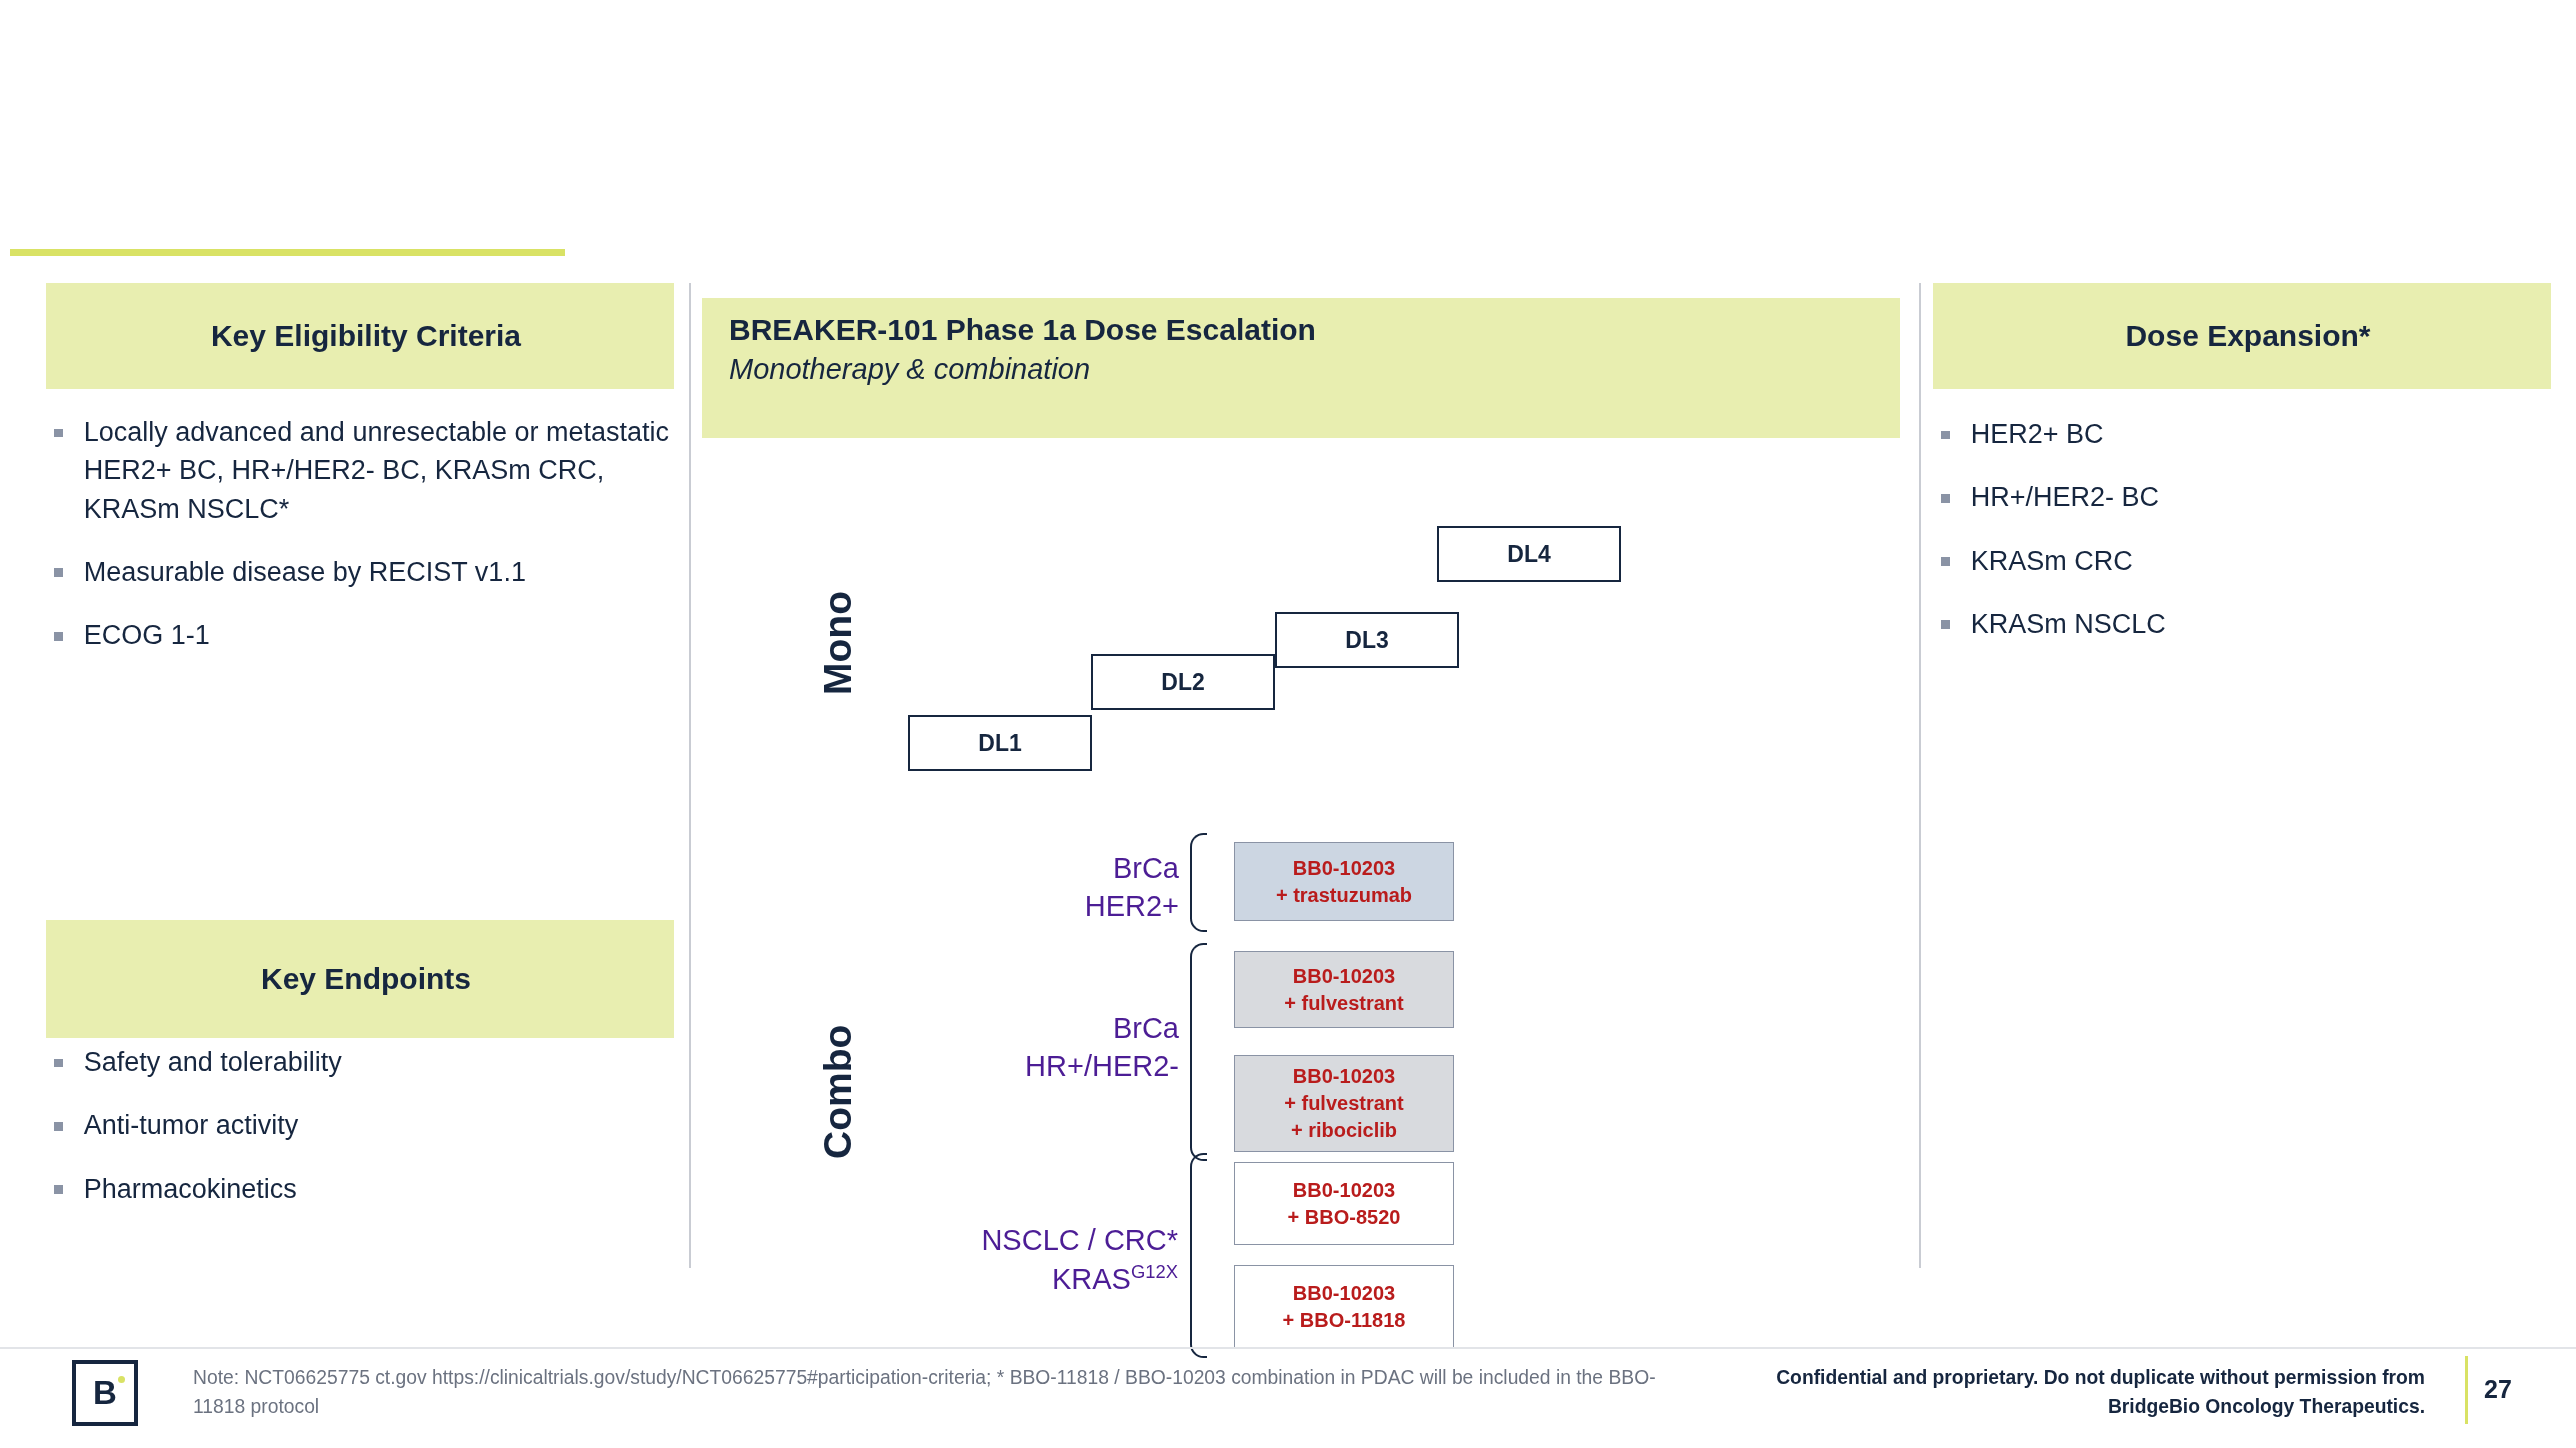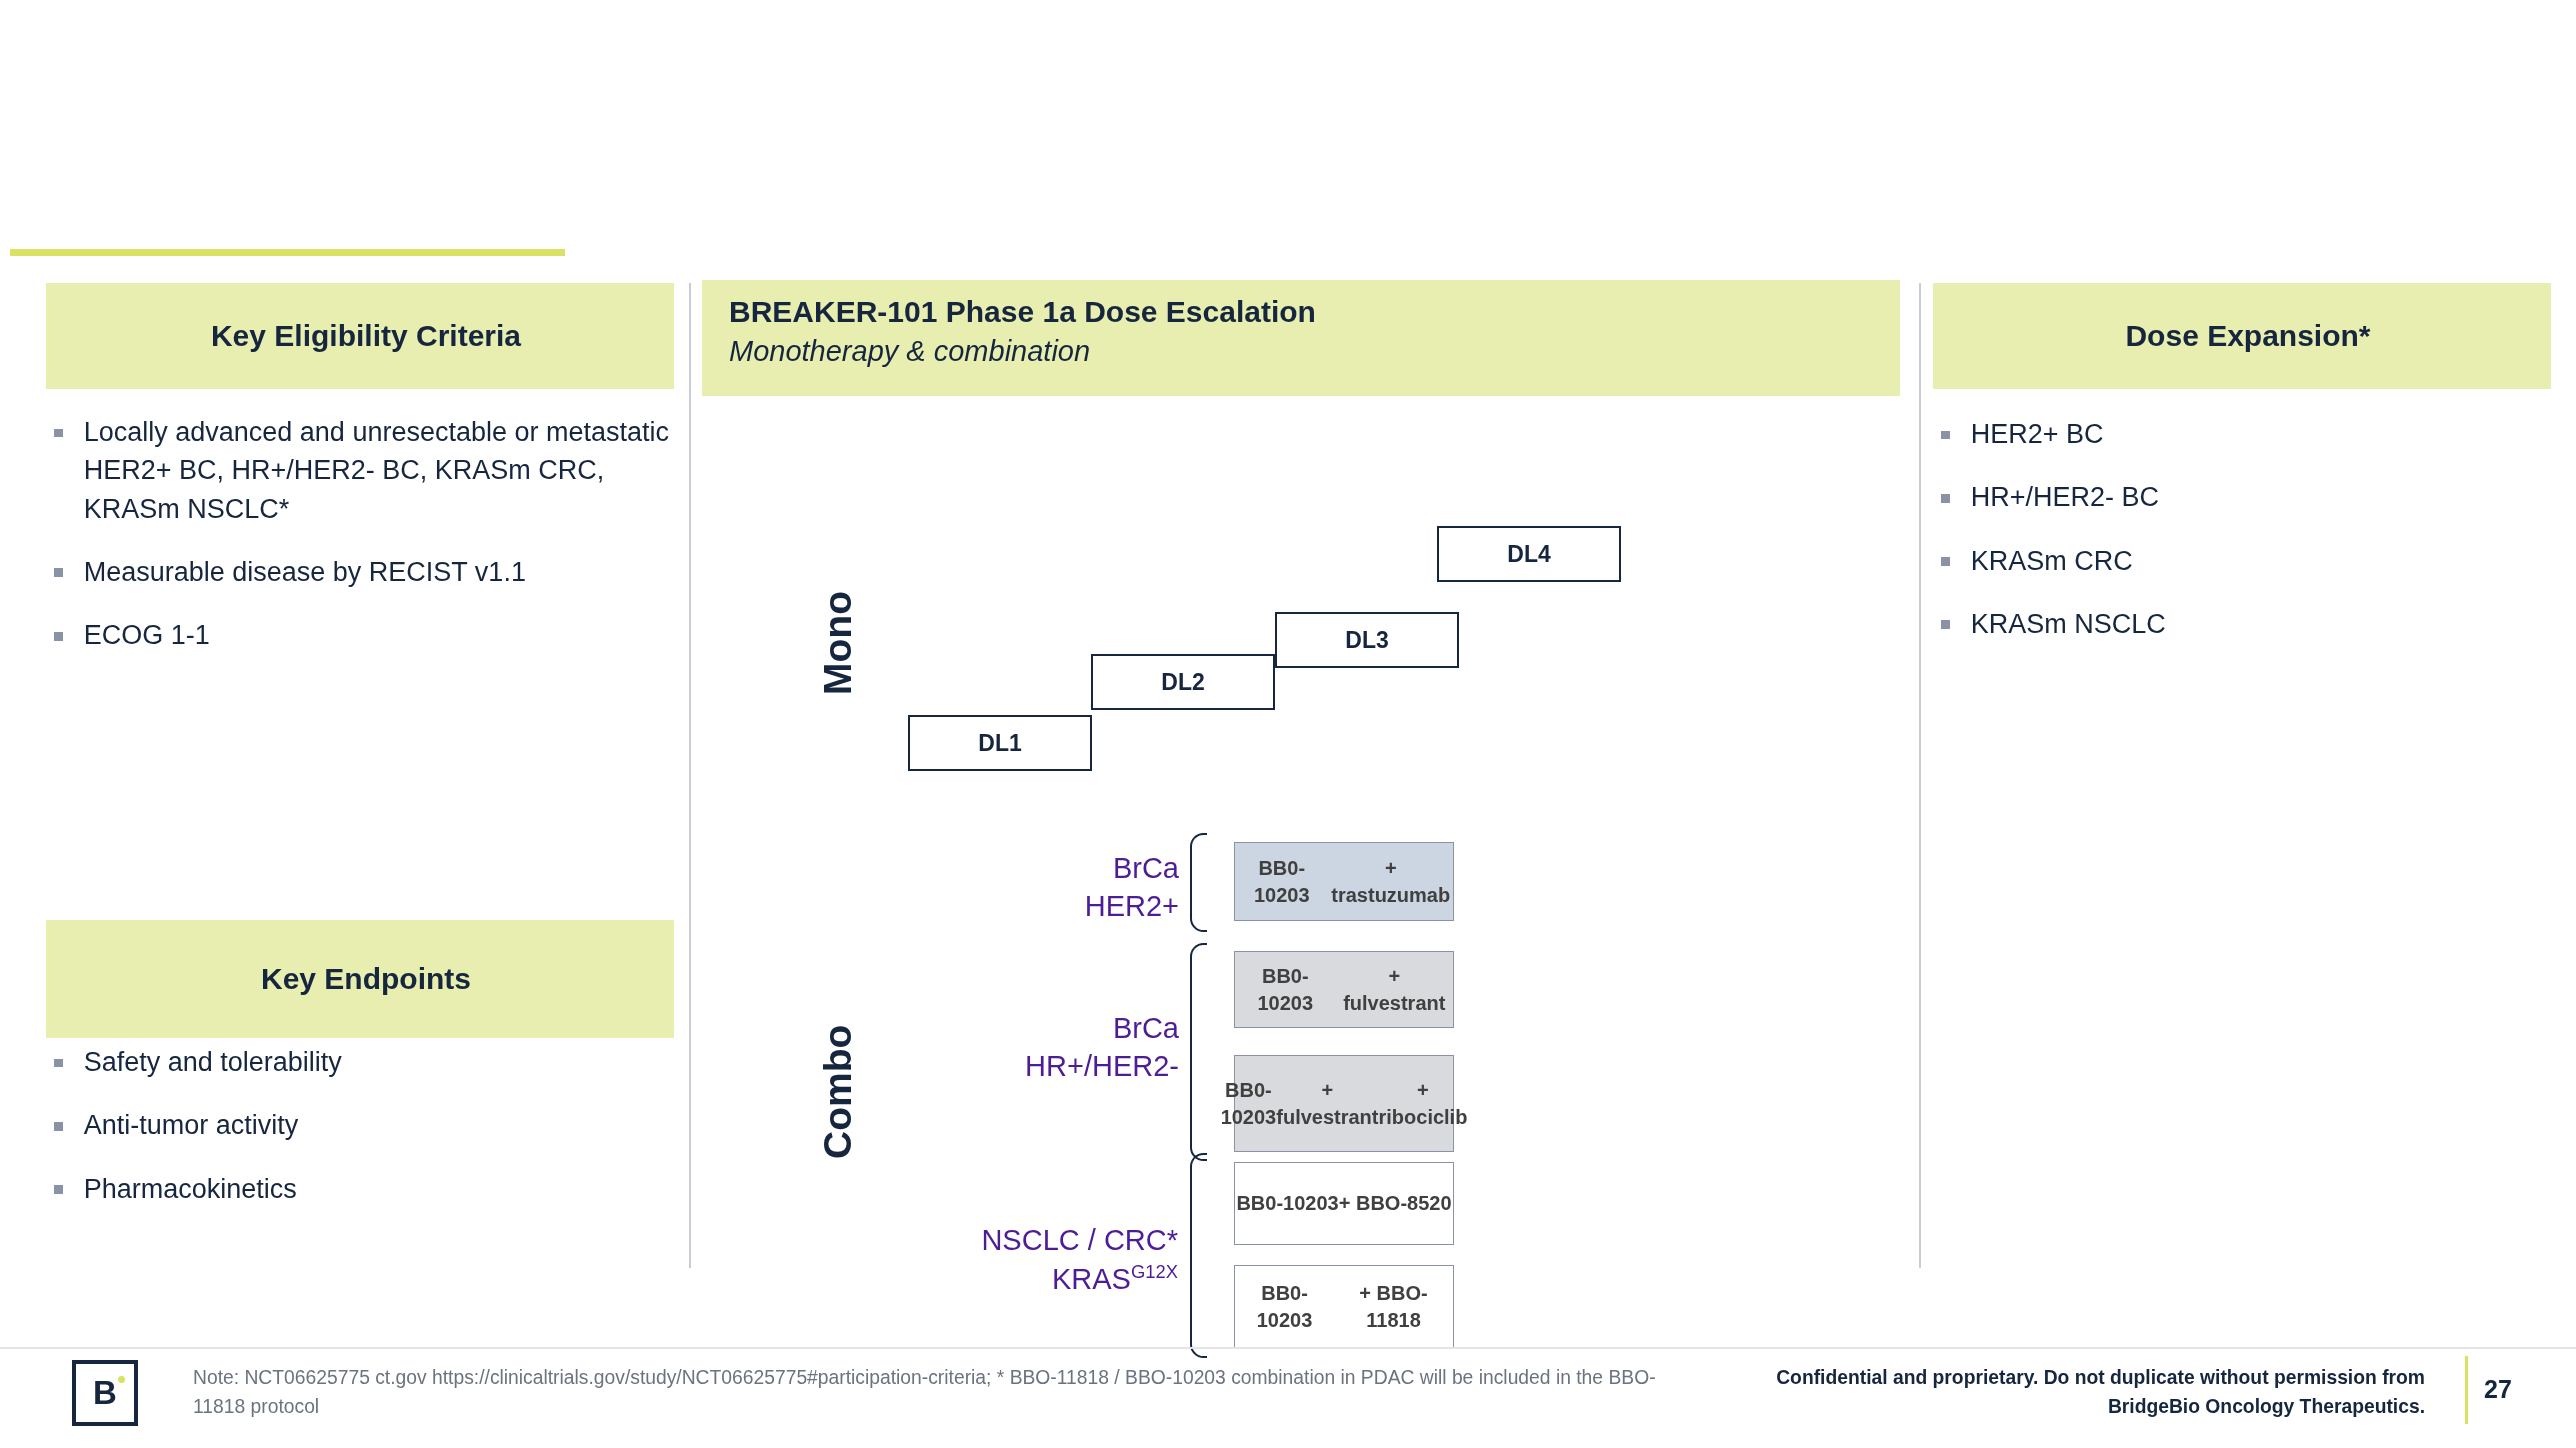--- a/index.html
+++ b/index.html
@@ -57,21 +57,21 @@
   .bullet-sq {
     width:8.7px; height:8.7px; background:#8a93a5; margin-top:15.5px;
     margin-right:21px; flex:0 0 auto;
   }
   .bullet-text {
     font-size:27px; line-height:1.42; color:#16263f;
   }
 
   
   #mid-header {
-    left:702px; top:280px; width:1198px; height:116px;
+    left:702px; top:298px; width:1198px; height:140px;
     padding:13.5px 27px 0 27px;
   }
   #mid-header .h1 { font-size:30px; font-weight:bold; line-height:1.2; }
   #mid-header .h2 { font-size:29px; font-style:italic; line-height:1.3; margin-top:3.9px; }
 
   
   #right-header {
     left:1933px; top:283px; width:618px; height:106px;
     display:flex; align-items:center; justify-content:center;
     font-size:30px;
@@ -107,22 +107,22 @@
   }
   #dl1 { left:908px; top:715px; width:184px; height:56px; }
   #dl2 { left:1091px; top:654px; width:184px; height:56px; }
   #dl3 { left:1275px; top:592px; width:184px; height:56px;margin-top:20px; }
   #dl4 { left:1437px; top:526px; width:184px; height:56px; }
 
   
   .combo-box {
     position:absolute;
     border:1.9px solid #8a93a5;
-    display:flex; align-items:center; justify-content:center;
-    font-size:20px; font-weight:bold; color:#404040; line-height:1.35;
+    display:flex; flex-direction:column; align-items:center; justify-content:center;
+    font-size:20px; font-weight:bold; color:#b91c1c; line-height:1.35;
     text-align:center;
   }
   .combo-box.shade-a { background:#ccd6e2; }
   .combo-box.shade-b { background:#d8dade; }
   .combo-box.shade-c { background:#ffffff; }
 
   #cb1 { left:1234px; top:842px; width:220px; height:79px; }
   #cb2 { left:1234px; top:951px; width:220px; height:77px; }
   #cb3 { left:1234px; top:1055px; width:220px; height:97px; }
   #cb4 { left:1234px; top:1162px; width:220px; height:83px; }

